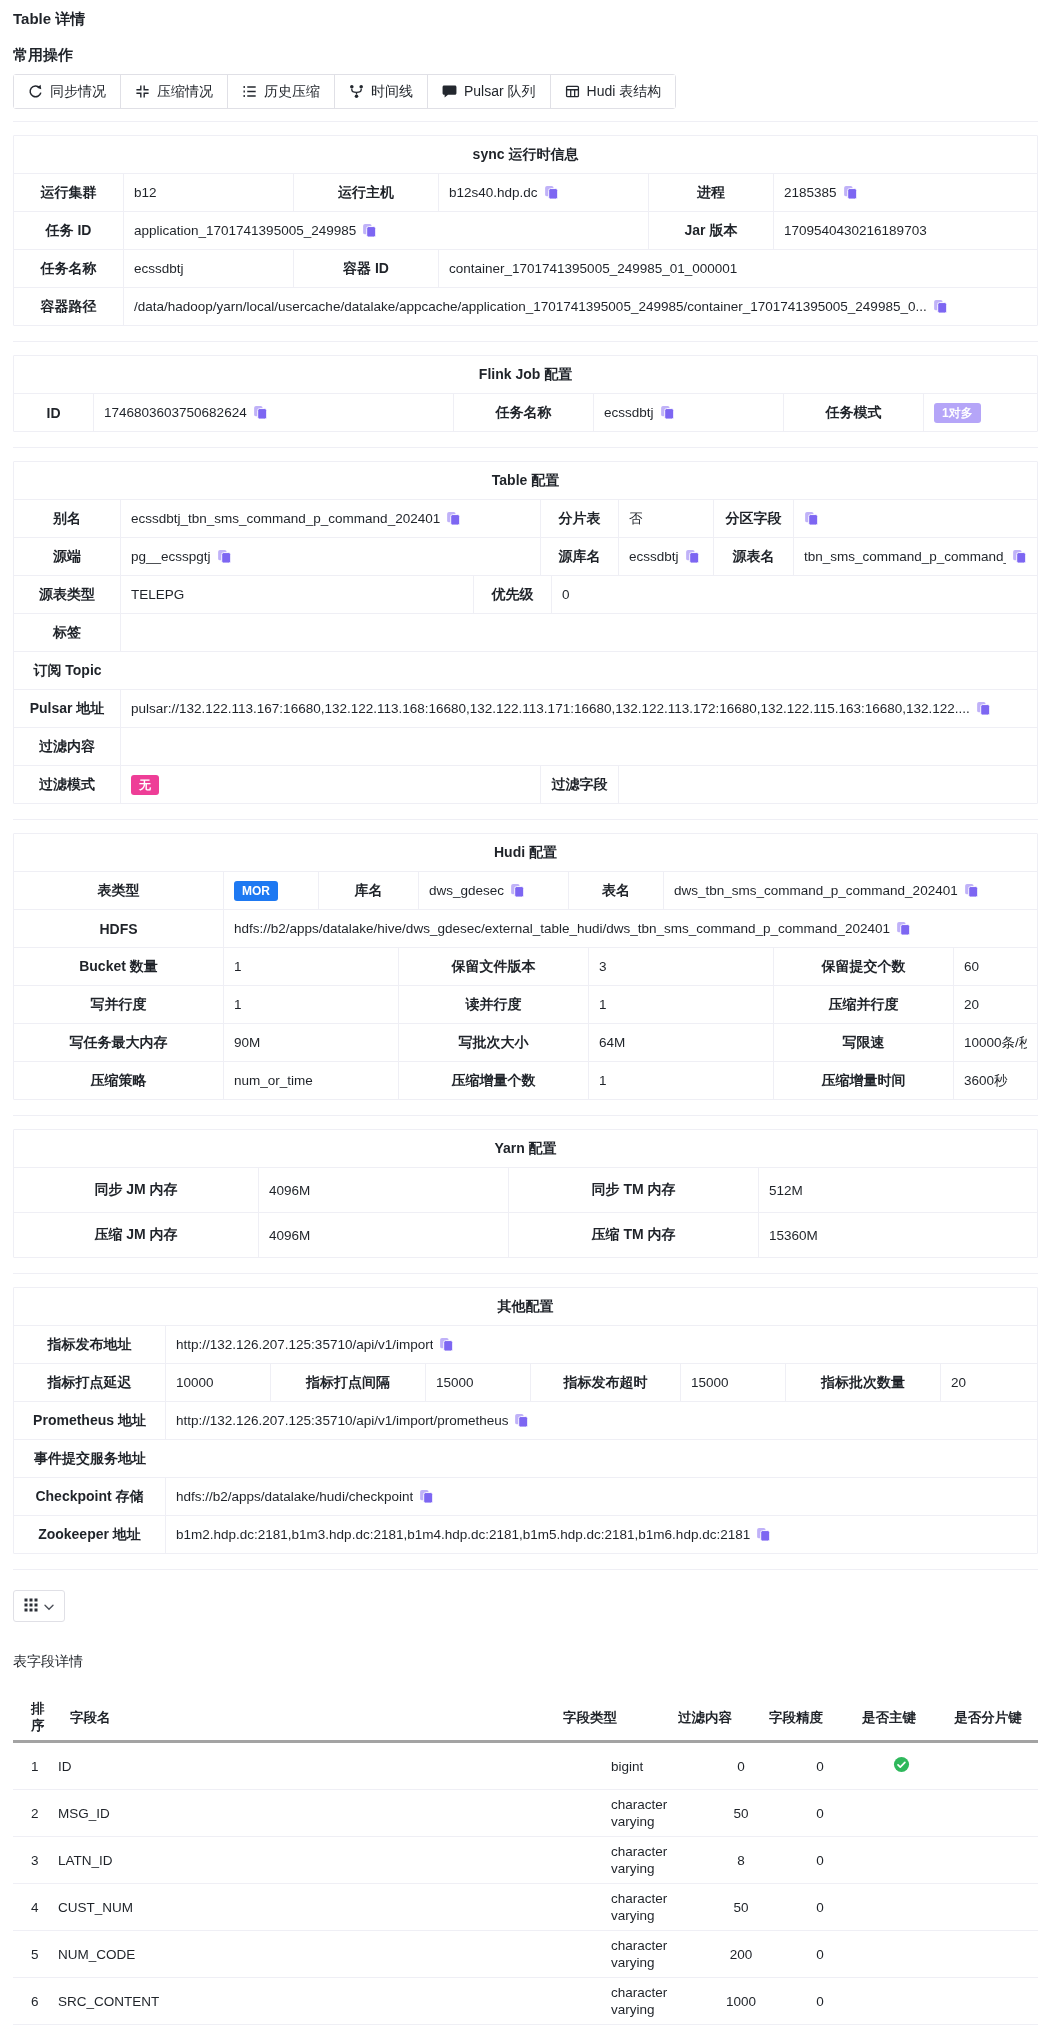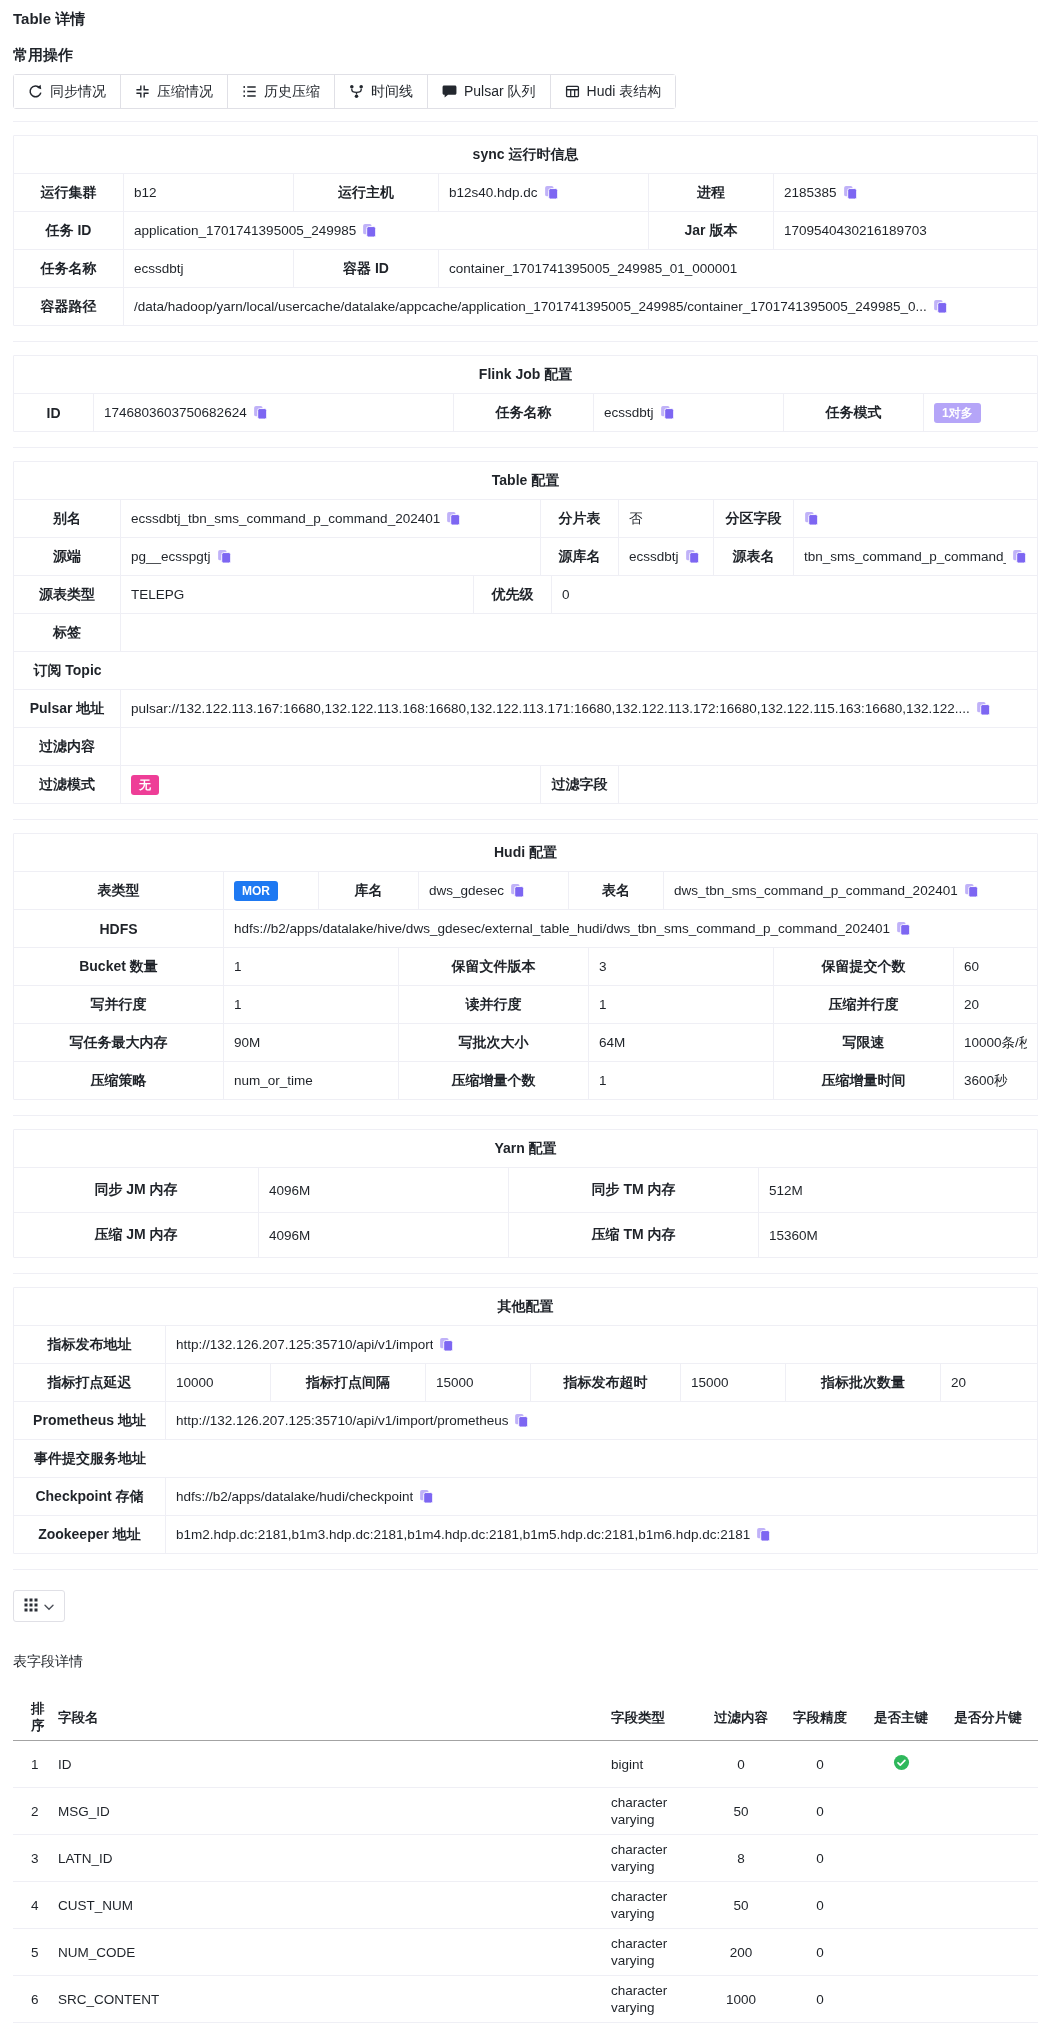--- a/index.html
+++ b/index.html
@@ -37,21 +37,21 @@
   .badge-purple{background:#b5a5f8;}
   .badge-pink{background:#ee3e97;}
   .badge-blue{background:#1e79f2;}
   
   .dd-btn{display:inline-flex;align-items:center;gap:6px;margin-top:20px;height:32px;padding:0 10px;
     background:#fff;border:1px solid #e0e0e6;border-radius:3px;cursor:pointer;}
   
   .fields-heading{font-size:14px;margin-top:30px;line-height:18px;}
   .ftable{margin-top:24px;width:1025px;font-size:13.5px;}
   .frow{display:flex;align-items:center;border-bottom:1px solid #efeff5;min-height:46px;}
-  .fhead{min-height:42px;font-weight:600;color:#1f2329;border-bottom:1px solid #a3a3a3;}
+  .fhead{min-height:42px;font-weight:600;color:#1f2329;border-bottom:3px solid #a3a3a3;gap:12px;}
   .fcell{padding:6px 8px 6px 0;box-sizing:border-box;line-height:17px;}
   .c-order{width:45px;padding-left:18px;flex-shrink:0;}
   .c-name{flex:1;min-width:0;}
   .c-type{width:95px;flex-shrink:0;}
   .c-len{width:78px;text-align:center;flex-shrink:0;}
   .c-prec{width:80px;text-align:center;flex-shrink:0;}
   .c-pk{width:82px;text-align:center;flex-shrink:0;display:flex;align-items:center;justify-content:center;}
   .c-shard{width:92px;text-align:center;flex-shrink:0;}
 </style>
 </head>

